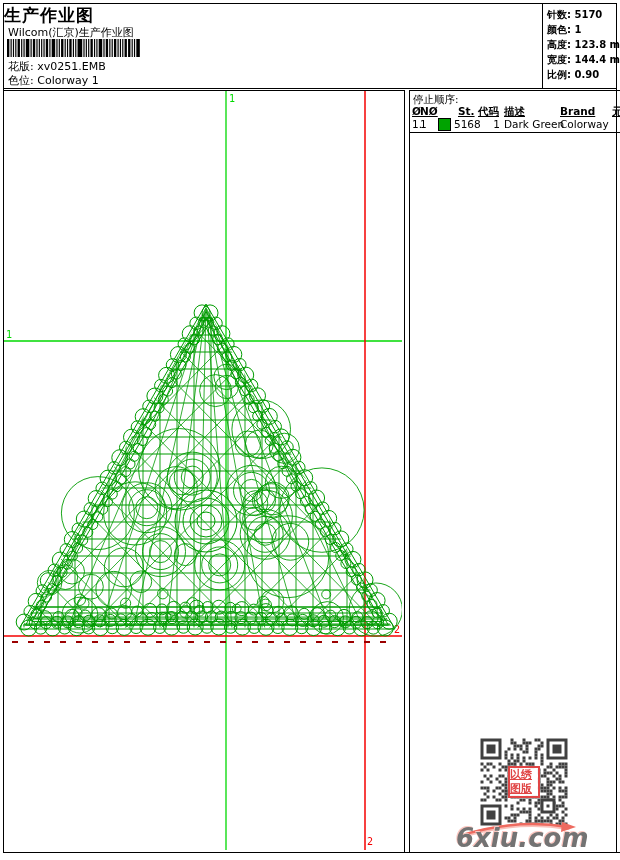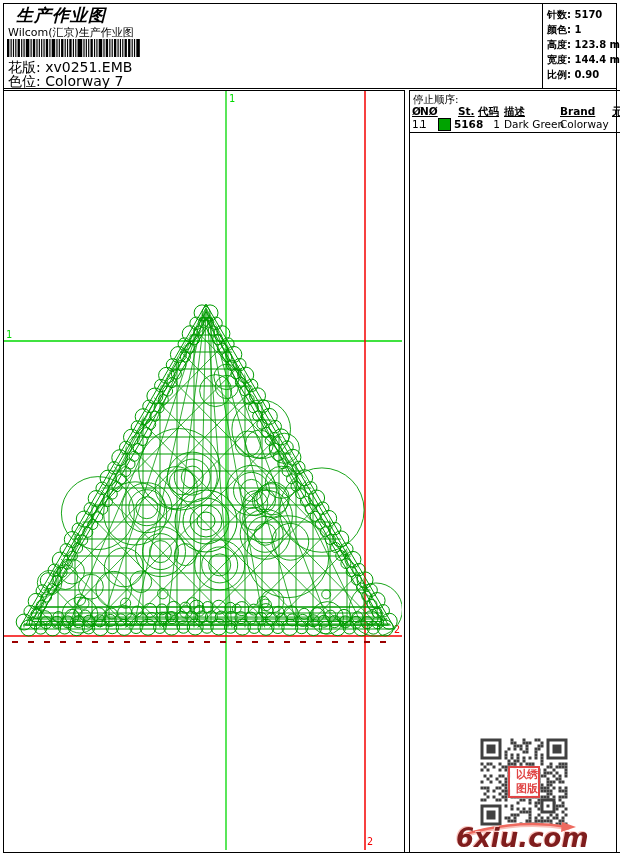--- a/index.html
+++ b/index.html
@@ -1,39 +1,39 @@
 <!DOCTYPE html>
 <html><head>
 <meta charset="utf-8">
 <style>
   html,body{margin:0;padding:0;background:#fff;}
   body{width:620px;height:860px;position:relative;font-family:"DejaVu Sans","Liberation Sans",sans-serif;color:#000;}
   .page{position:absolute;left:3px;top:3px;width:612px;height:848px;border:1px solid #000;background:#fff;}
   
   .hdr{position:absolute;left:0;top:0;right:0;height:84px;border-bottom:1px solid #000;}
-  .title{position:absolute;left:12px;top:0;font-size:17px;font-weight:bold;letter-spacing:1px;white-space:nowrap;font-style:italic;}
+  .title{position:absolute;left:0;top:0;font-size:17px;font-weight:bold;letter-spacing:1px;white-space:nowrap;}
   .subtitle{position:absolute;left:4px;top:21px;font-size:11px;white-space:nowrap;}
   .barcode{position:absolute;left:3px;top:35px;}
-  .field{position:absolute;left:4px;font-size:14px;white-space:nowrap;}
+  .field{position:absolute;left:4px;font-size:11px;white-space:nowrap;}
   .f0{top:55px}.f1{top:69px}
   .stats{position:absolute;left:538px;top:0;bottom:0;right:0;border-left:1px solid #000;padding:3px 0 0 4px;font-size:10px;line-height:15px;white-space:nowrap;}
   .srow{height:15px;font-weight:bold;}
   
   .draw{position:absolute;left:0;top:86px;width:400px;height:761px;border:1px solid #000;border-left:none;}
   .draw svg{display:block;}
   
   .panel{position:absolute;left:405px;top:86px;width:207px;height:761px;border:1px solid #000;border-right:none;font-size:10.5px;padding-left:16px;}
   .ptitle{position:absolute;left:3px;top:2px;white-space:nowrap;}
   .col{position:absolute;top:14px;font-weight:bold;text-decoration:underline;white-space:nowrap;}
   .cell{position:absolute;top:27px;white-space:nowrap;}
   .cell.num{width:22px;text-align:right;}
   .chip{position:absolute;top:27px;width:11px;height:11px;border:1px solid #000;}
   .psep{position:absolute;left:0;top:41px;width:100%;height:1px;background:#000;}
   .qr{position:absolute;left:69px;top:646px;}
-  .seal{position:absolute;left:98px;top:675px;width:28px;height:28px;border:2px solid #e04545;background:rgba(255,255,255,.88);display:grid;grid-template-rows:1fr 1fr;text-align:right;font-size:11px;font-weight:bold;line-height:13px;}
+  .seal{position:absolute;left:98px;top:675px;width:28px;height:28px;border:2px solid #e04545;background:rgba(255,255,255,.88);display:grid;grid-template-rows:1fr 1fr;text-align:left;font-size:11px;font-weight:bold;line-height:13px;text-decoration:underline;}
   .sitelogo{position:absolute;left:44px;top:726px;width:128px;height:36px;}
   .swoosh{position:absolute;left:0;top:-2px;}
   .sitetext{position:absolute;left:2px;top:6px;font-size:26px;font-weight:bold;font-style:italic;white-space:nowrap;text-shadow:-1px -1px 0 #fbc7c0;}
 </style>
 </head>
 <body>
 
 <div class="page">
 
   <div class="hdr">
@@ -81,21 +81,21 @@
         <rect x="110.49" y="0" width="1.18" height="18" fill="#000"></rect>
         <rect x="112.84" y="0" width="1.18" height="18" fill="#000"></rect>
         <rect x="115.19" y="0" width="1.18" height="18" fill="#000"></rect>
         <rect x="117.54" y="0" width="2.35" height="18" fill="#000"></rect>
         <rect x="121.07" y="0" width="2.35" height="18" fill="#000"></rect>
         <rect x="124.60" y="0" width="1.18" height="18" fill="#000"></rect>
         <rect x="126.95" y="0" width="1.18" height="18" fill="#000"></rect>
         <rect x="129.30" y="0" width="3.53" height="18" fill="#000"></rect>
       </svg>
     <div class="field f0"><span>花版:</span> <span>xv0251.EMB</span></div>
-    <div class="field f1"><span>色位:</span> <span>Colorway 7</span></div>
+    <div class="field f1"><span>色位:</span> <span>Colorway 1</span></div>
     <div class="stats" id="stats">
         <div class="srow">针数: 5170</div>
         <div class="srow">颜色: 1</div>
         <div class="srow">高度: 123.8 mm</div>
         <div class="srow">宽度: 144.4 mm</div>
         <div class="srow">比例: 0.90</div>
       </div>
   </div>
 
   <div class="draw">
@@ -551,21 +551,21 @@
         <span class="col" style="left: 48px;">St.</span>
         <span class="col" style="left: 68px;">代码</span>
         <span class="col" style="left: 94px;">描述</span>
         <span class="col" style="left: 150px;">Brand</span>
         <span class="col" style="left: 180px; margin-left: 22px;">元素</span>
       </div>
     <div id="tbody">
         <span class="cell" style="left: 2px;">1.</span>
         <span class="cell" style="left: 10px;">1</span>
         <span class="chip" style="left: 28px; background: rgb(0, 163, 0);"></span>
-        <span class="cell" style="left: 44px; font-weight: bold;">5168</span>
+        <span class="cell" style="left: 44px;">5168</span>
         <span class="cell num" style="left: 68px;">1</span>
         <span class="cell" style="left: 94px;">Dark Green</span>
         <span class="cell" style="left: 150px;">Colorway</span>
       </div>
     <div class="psep"></div>
     <svg id="qr" class="qr" width="90" height="90">
         <rect x="1.5" y="25.5" width="3" height="3" fill="#404040"></rect>
         <rect x="1.5" y="31.5" width="3" height="3" fill="#404040"></rect>
         <rect x="1.5" y="43.5" width="3" height="3" fill="#404040"></rect>
         <rect x="1.5" y="49.5" width="3" height="3" fill="#404040"></rect>
@@ -832,17 +832,17 @@
     <div class="seal" id="seal" style="border-color: rgb(224, 69, 69); color: rgb(224, 69, 69);">
       <span>以绣</span>
       <span>图版</span>
     </div>
     <div class="sitelogo">
       <svg class="swoosh" id="swoosh" width="128" height="26" viewBox="0 0 128 26">
           <path d="M5 22 Q 62 4 114 13" stroke="#f9c0ba" stroke-width="4" fill="none" stroke-linecap="round"></path>
           <path d="M5 21 Q 62 3 114 12" stroke="#ee6a5f" stroke-width="2.5" fill="none" stroke-linecap="round"></path>
           <path d="M108 7 L122 12 L107 17 Z" fill="#ee6a5f"></path>
         </svg>
-      <span class="sitetext" id="sitetext" style="color: #7f1d1d;">6xiu.com</span>
+      <span class="sitetext" id="sitetext" style="color: #737373;">6xiu.com</span>
     </div>
   </div>
 
 </div>
 
 </body></html>

